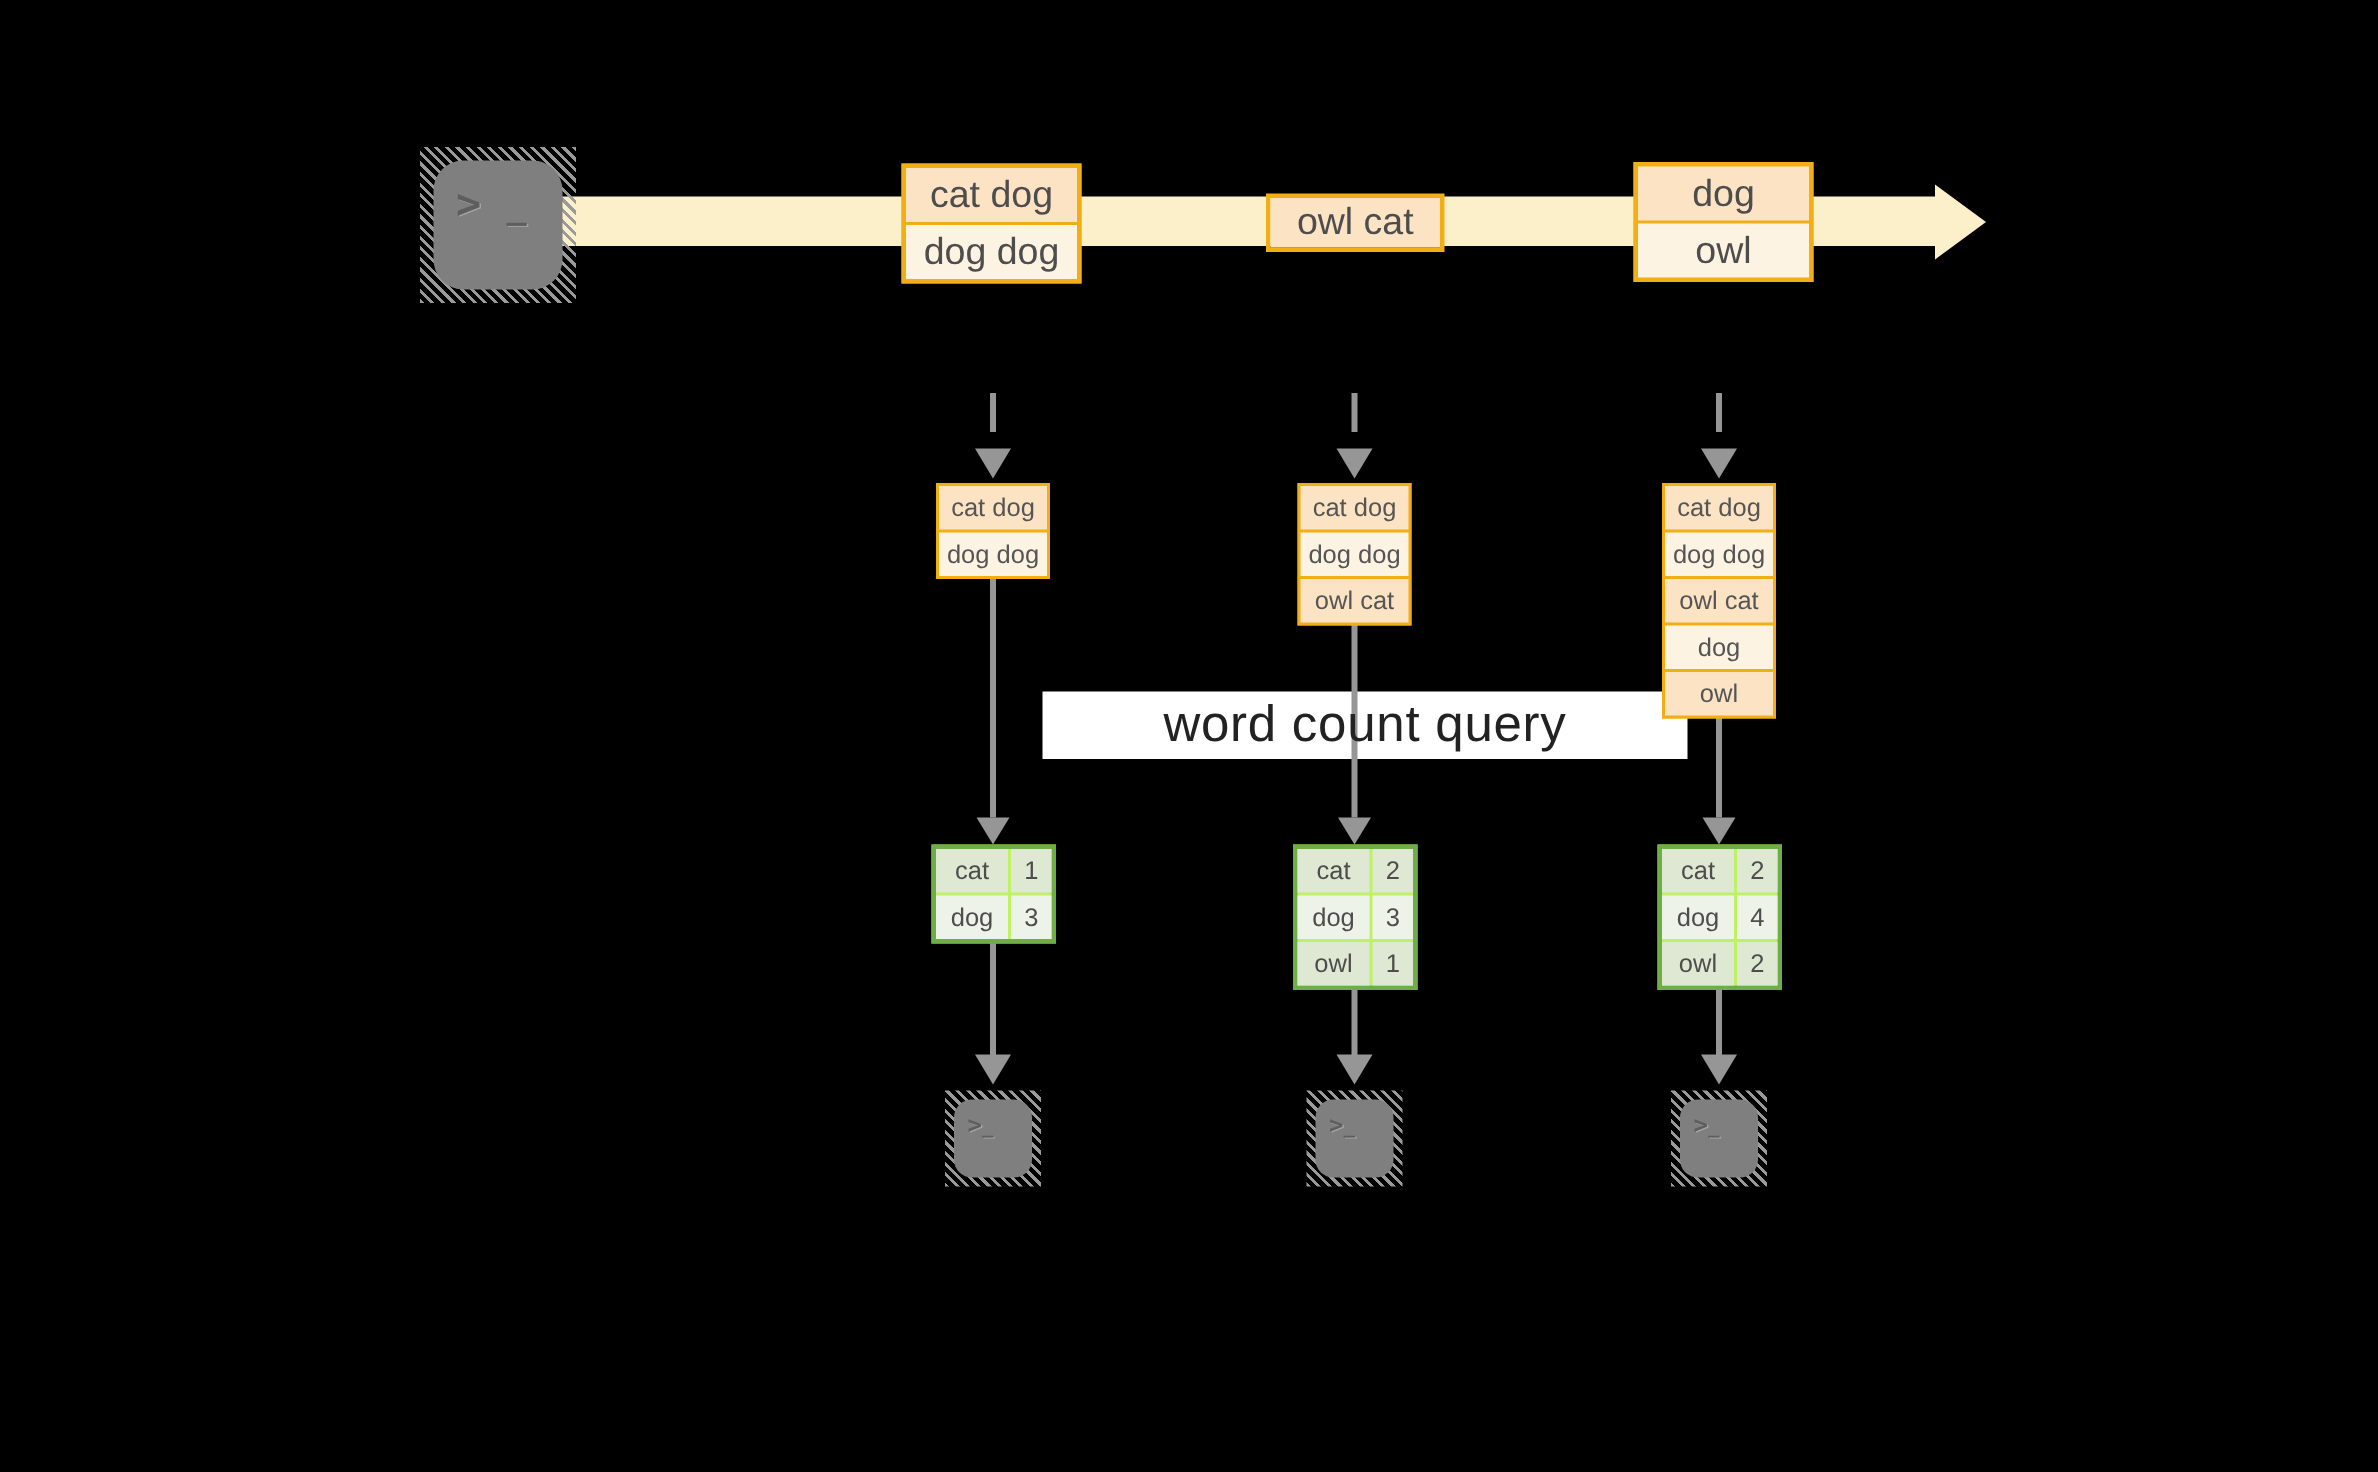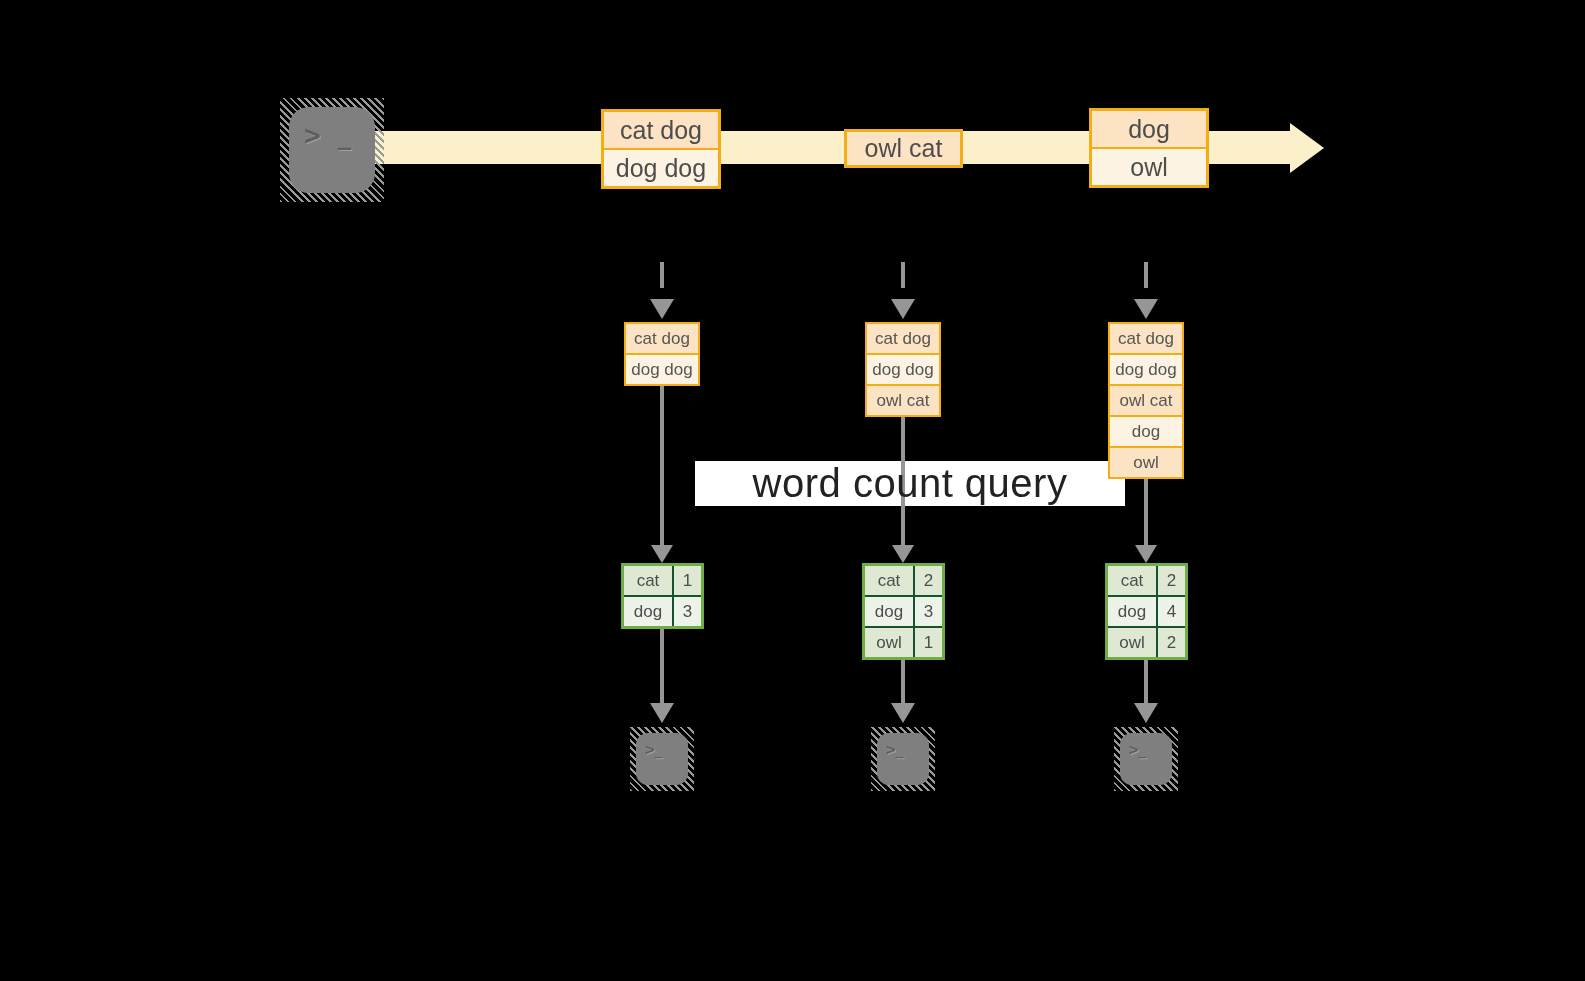--- a/index.html
+++ b/index.html
@@ -41,23 +41,23 @@
   .stack{position:absolute;width:72px;border:2px solid #F2AF15;background:#F2AF15;display:flex;flex-direction:column;gap:2px;z-index:4;}
   .stack .row{text-align:center;font-size:17px;line-height:29px;color:#555;background:#FBE3C3;}
   .stack .row.light{background:#FDF3E2;}
   .stack1{left:624px;top:322px;}
   .stack2{left:865px;top:322px;}
   .stack3{left:1108px;top:322px;}
   
   .banner-bg{position:absolute;left:695px;top:461px;width:430px;height:45px;background:#ffffff;z-index:1;}
   .banner-text{position:absolute;left:695px;top:461px;width:430px;height:45px;z-index:3;
     display:flex;align-items:center;justify-content:center;
-    font-size:40px;font-weight:300;color:#222;letter-spacing:0.5px;}
+    font-size:34px;font-weight:300;color:#222;letter-spacing:0.5px;}
   
-  .gtable{position:absolute;top:563px;border:3px solid #6FAD47;background:#14532d;
+  .gtable{position:absolute;top:563px;border:3px solid #6FAD47;background:#bef264;
     display:grid;grid-template-columns:48px 27px;gap:2px;z-index:4;}
   .gtable .cell{height:29px;line-height:29px;text-align:center;font-size:17px;color:#4d4d4d;background:#DEE8D2;}
   .gtable .cell.light{background:#EEF3EA;}
   .gt1{left:621px;}
   .gt2{left:862px;}
   .gt3{left:1105px;}
 </style>
 </head>
 <body>
 

